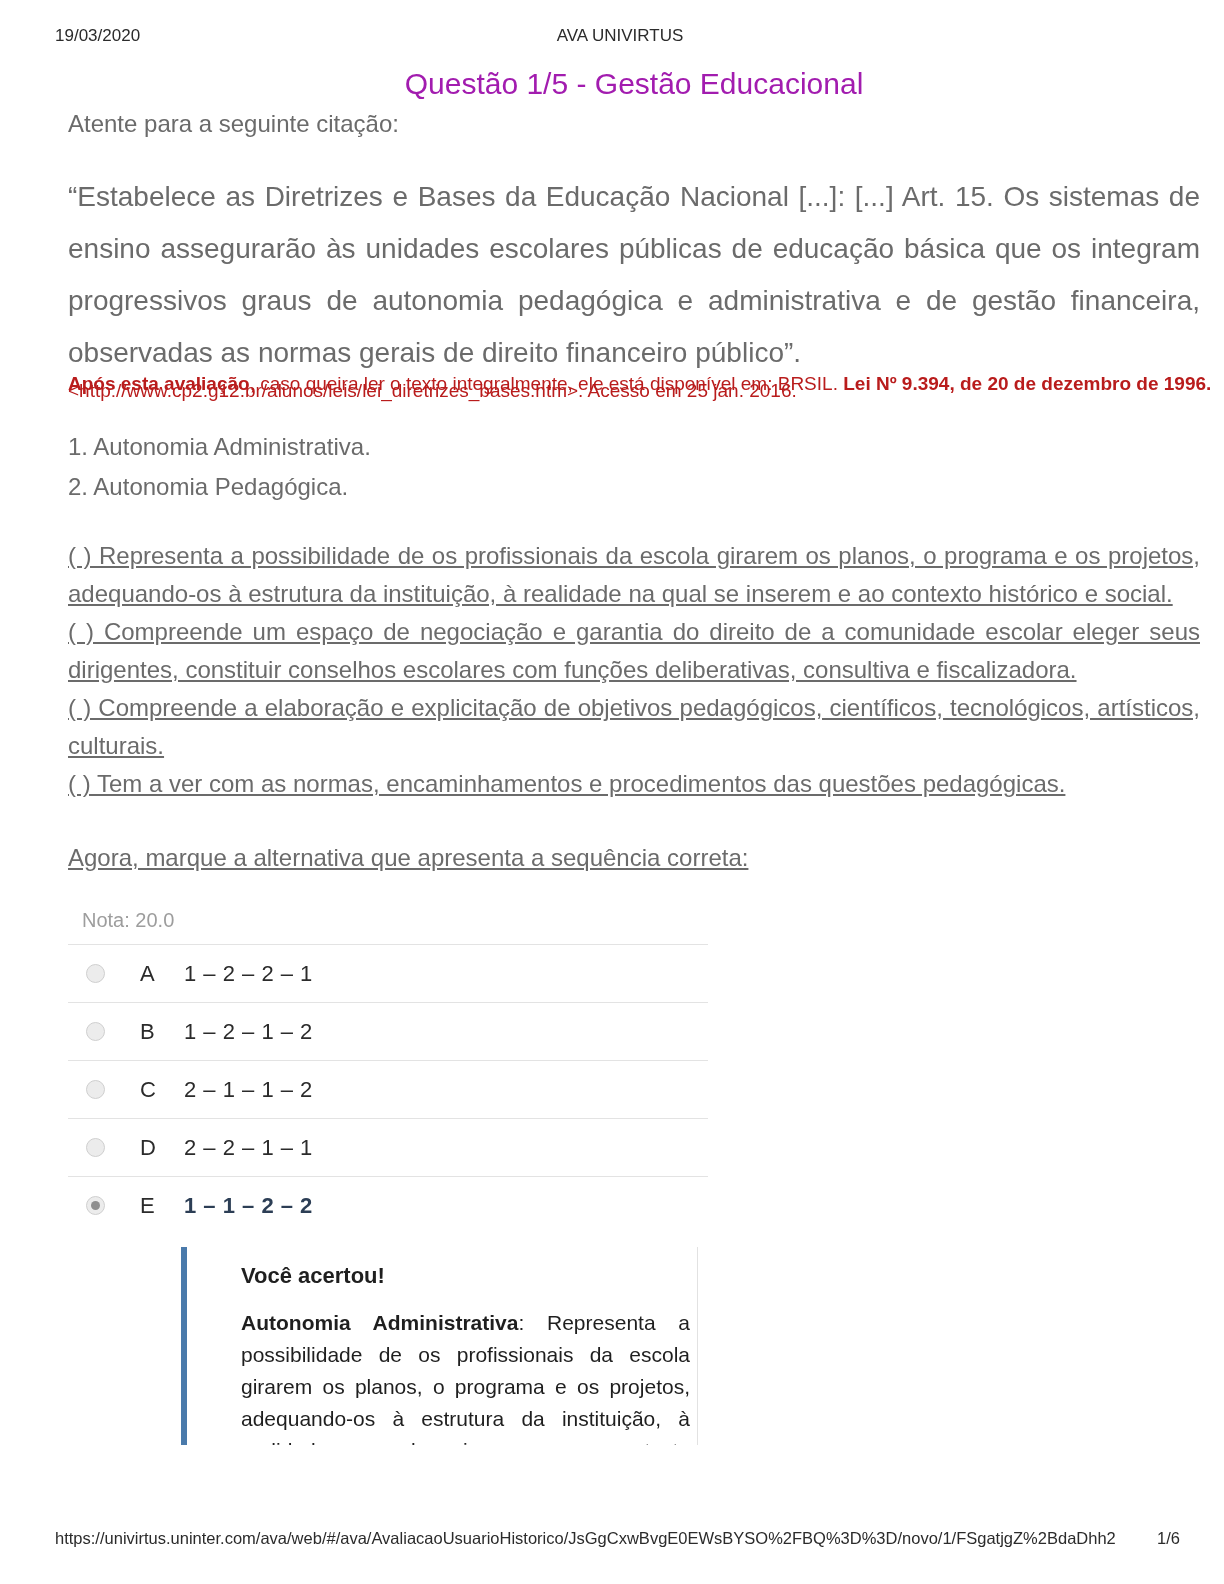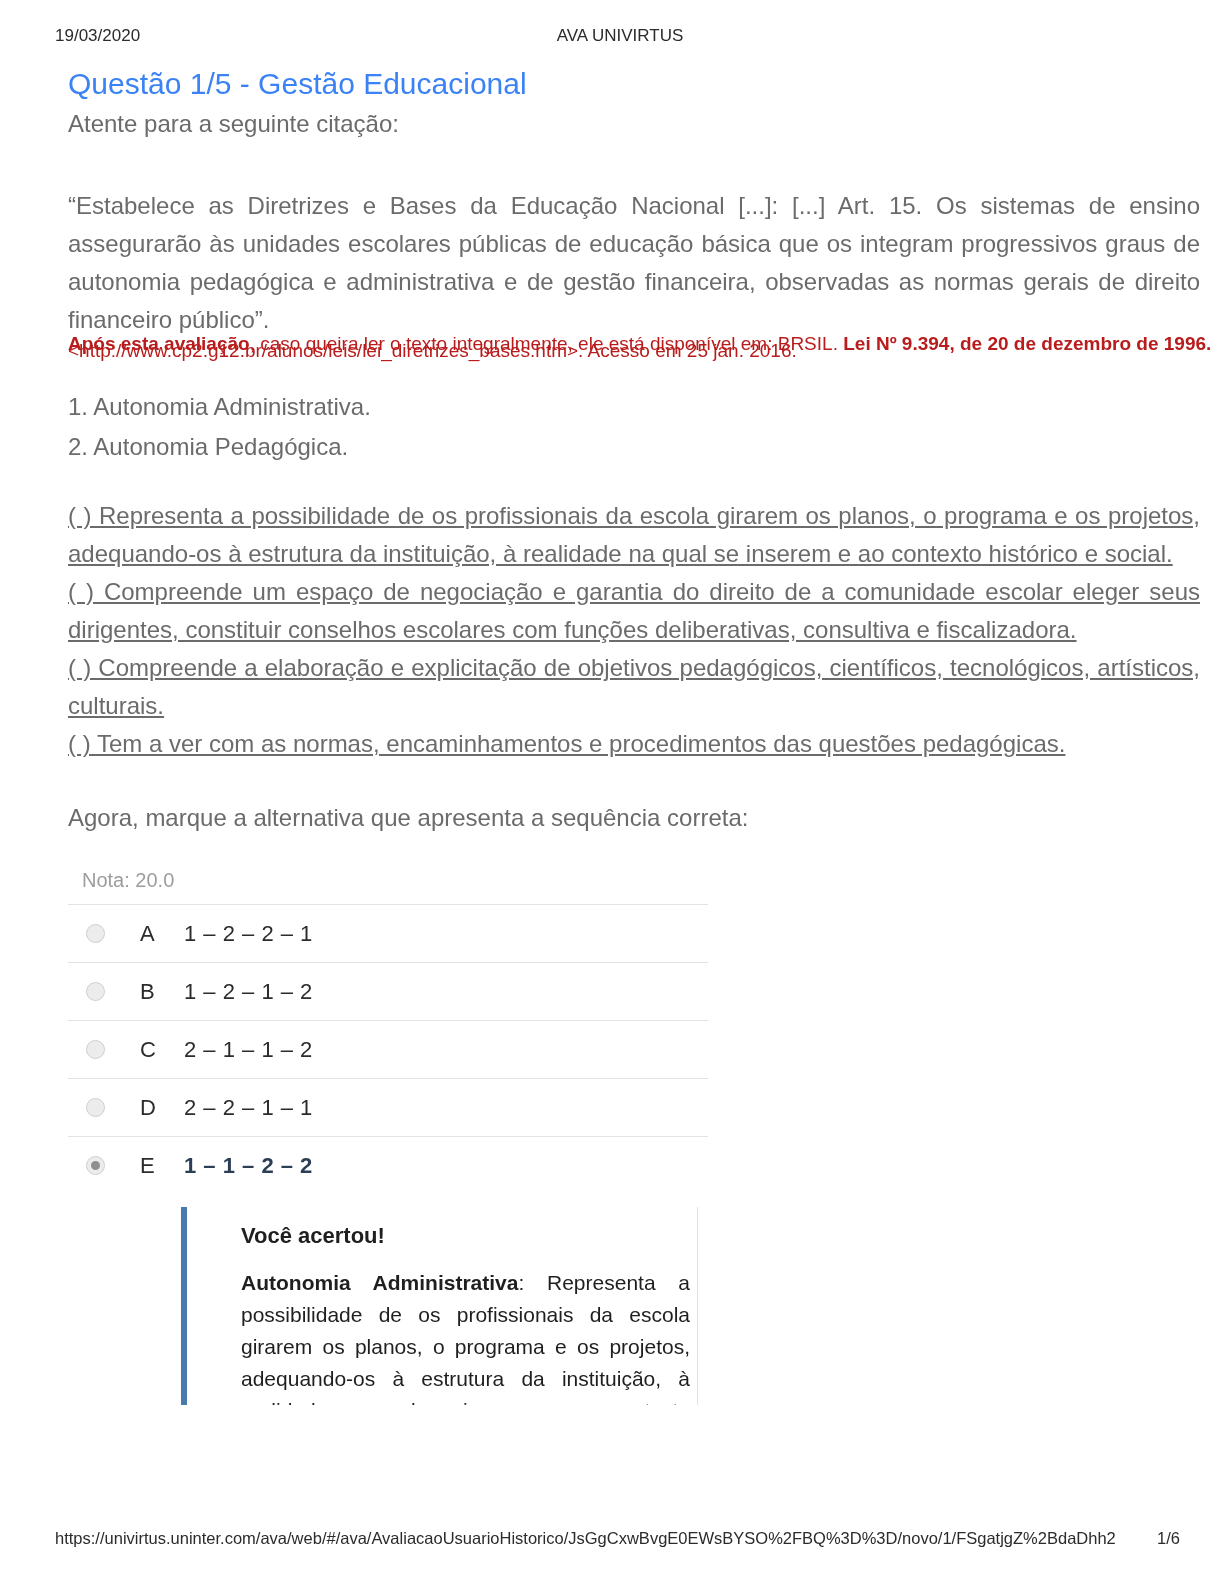--- a/index.html
+++ b/index.html
@@ -13,41 +13,41 @@
   .ph-date { position:absolute; left:0; top:0; }
   .ph-title { position:absolute; left:16px; right:0; text-align:center; top:0; }
   .print-footer { position:absolute; bottom:36px; left:55px; right:44px;
     font-size:16.5px; color:#2b2b2b; display:flex; justify-content:space-between; }
   .pf-url { white-space:nowrap; overflow:hidden; max-width:1060px; }
   .pf-page { margin-left:18px; }
 
   
   .content { position:absolute; top:66px; left:68px; width:1132px; }
 
-  .q-title { font-size:30px; line-height:36px; color:#3b82f6; }
+  .q-title { font-size:30px; line-height:36px; color:#a21caf;text-align:center; }
   .q-intro { font-size:24px; line-height:38px; color:#6b6b6b; margin-top:3px; }
 
-  .quote { margin-top:44px; font-size:24px; line-height:38px; color:#6b6b6b;
+  .quote { margin-top:28px; font-size:28px; line-height:52px; color:#6b6b6b;
     text-align:justify; }
 
   .overlap { position:relative; height:42px; margin-top:-6px; font-size:19px;
     color:#b91c1c; }
   .ol-line { position:absolute; left:0; white-space:nowrap; }
   .ol-1 { top:0; }
   .ol-2 { top:7px; }
   .b { font-weight:bold; }
 
   .instruction { margin-top:24px; font-size:24px; line-height:38px; color:#6b6b6b;
     text-align:justify; }
   .numlist { margin-top:12px; font-size:24px; line-height:40px; color:#6b6b6b; }
   .numlist p { margin:0; }
   .blanks { margin-top:30px; font-size:24px; line-height:38px; color:#6b6b6b;
     text-align:justify; }
   .blanks p { margin:0;text-decoration:underline; }
-  .closing { margin-top:36px; font-size:24px; line-height:38px; color:#6b6b6b; }
+  .closing { margin-top:36px; font-size:24px; line-height:38px; color:#6b6b6b;text-decoration:underline; }
   .score { margin-top:32px; margin-left:14px; font-size:20px; color:#9d9d9d; }
 
   .options-card { margin-top:12px; width:640px; }
   .option-row { display:flex; align-items:center; height:57px;
     border-top:1px solid #e3e3e3; padding-left:18px; font-size:22px; color:#2b2b2b; }
   .radio { width:17px; height:17px; border-radius:50%; border:1px solid #cfcfcf;
     background:#ececec; position:relative; flex:none; }
   .radio.checked::after { content:""; position:absolute; left:4px; top:4px;
     right:4px; bottom:4px; border-radius:50%; background:#8f8f8f; }
   .opt-letter { margin-left:35px; width:26px; }

